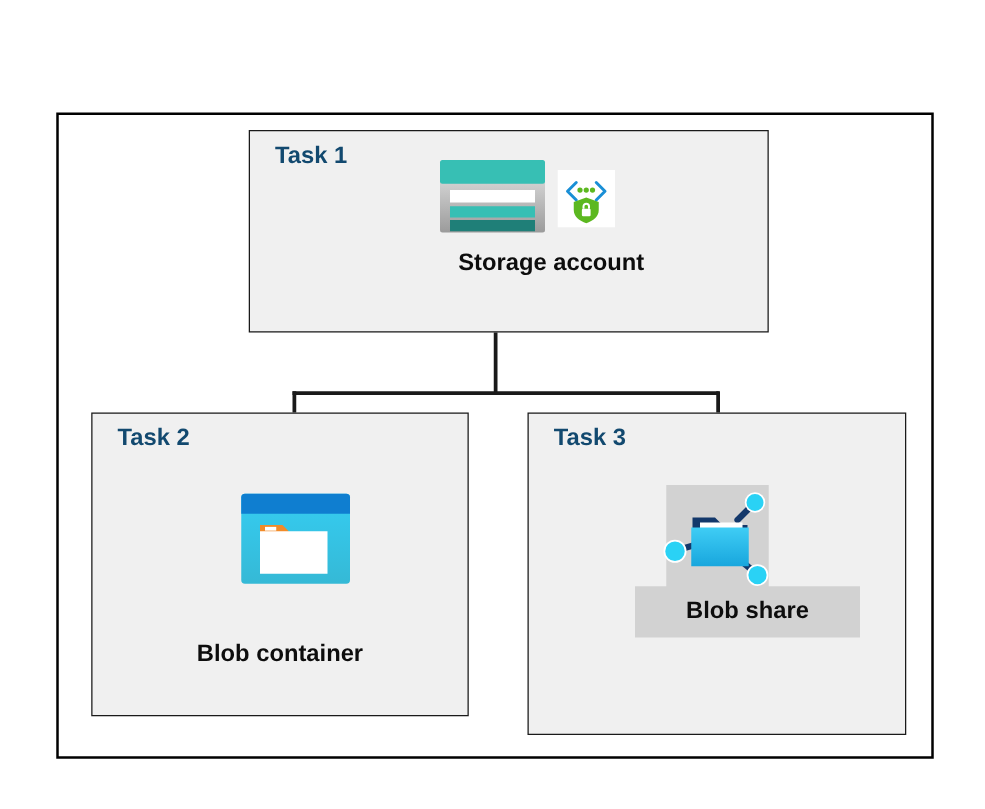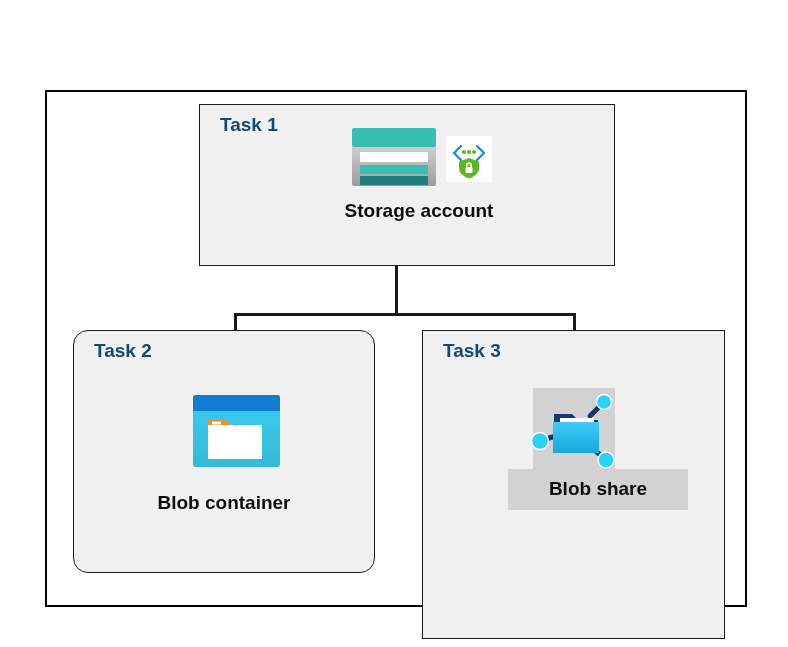--- a/index.html
+++ b/index.html
@@ -57,22 +57,22 @@
   }
 
   
   .task-box {
     position: absolute;
     background: #f0f0f0;
     border: 1.6px solid #1a1a1a;
     box-sizing: border-box;
   }
   #task-1 { left: 199px; top: 104px; width: 416px; height: 162px; padding-left: 27px; }
-  #task-2 { left: 73px;  top: 330px; width: 302px; height: 243px; border-radius: 15px; }
-  #task-3 { left: 422px; top: 330px; width: 303px; height: 309px; }
+  #task-2 { left: 73px;  top: 330px; width: 302px; height: 243px; }
+  #task-3 { left: 422px; top: 330px; width: 303px; height: 258px; }
 
   .task-label {
     position: absolute;
     left: 20px;
     top: 9px;
     font-size: 19px;
     font-weight: bold;
     color: #12496f;
     letter-spacing: 0px;
   }
@@ -152,21 +152,21 @@
       <circle cx="28" cy="16" r="2.1" fill="#5cb820"></circle>
 
       <path d="M23 22 L33 25.5 L33 32 C33 37.5 28.5 40.5 23 42.5
                C17.5 40.5 13 37.5 13 32 L13 25.5 Z" fill="#5cb820"></path>
 
       <rect x="19.5" y="31" width="7" height="6" rx="1" fill="#ffffff"></rect>
       <path d="M20.8 31 L20.8 29.2 A2.2 2.2 0 0 1 25.2 29.2 L25.2 31" fill="none" stroke="#ffffff" stroke-width="1.6"></path>
     </svg>
   </div>
 
-  <div class="node-label" style="left:211px; top:200px; width:416px;">Storage account</div>
+  <div class="node-label" style="left:199px; top:200px; width:416px;padding-left:34px;">Storage account</div>
 
   <div class="task-box" id="task-2">
     <div class="task-label">Task 2</div>
   </div>
 
   <div class="icon-wrap" style="left:192px; top:394px; width:89px; height:74px;">
     <svg width="89" height="74" viewBox="0 0 89 74" xmlns="http://www.w3.org/2000/svg">
       <defs>
         <linearGradient id="blobBody" x1="0" y1="0" x2="0" y2="1">
           <stop offset="0%" stop-color="#35cdf2"></stop>
@@ -176,21 +176,21 @@
       <rect x="1" y="1" width="87" height="72" rx="3" fill="url(#blobBody)"></rect>
       <path d="M4 1 L85 1 A3 3 0 0 1 88 4 L88 17 L1 17 L1 4 A3 3 0 0 1 4 1 Z" fill="#0f7ed0"></path>
 
       <path d="M16 26 L34 26 L40 32 L16 32 Z" fill="#f28b29"></path>
       <rect x="20" y="27.5" width="9" height="3" fill="#ffffff"></rect>
 
       <rect x="16" y="31" width="54" height="34" fill="#ffffff"></rect>
     </svg>
   </div>
 
-  <div class="node-label" style="left:73px; top:492px; width:302px;">Blob container</div>
+  <div class="node-label" style="left:73px; top:513px; width:302px;">Blob container</div>
 
   <div class="task-box" id="task-3">
     <div class="task-label">Task 3</div>
   </div>
 
   <div class="fs-plate" style="left:533px; top:388px; width:82px; height:82px;"></div>
 
   <div class="fs-plate" style="left:508px; top:469px; width:180px; height:41px;"></div>
 
   <div class="icon-wrap" style="left:528px; top:390px; width:92px; height:82px;">

